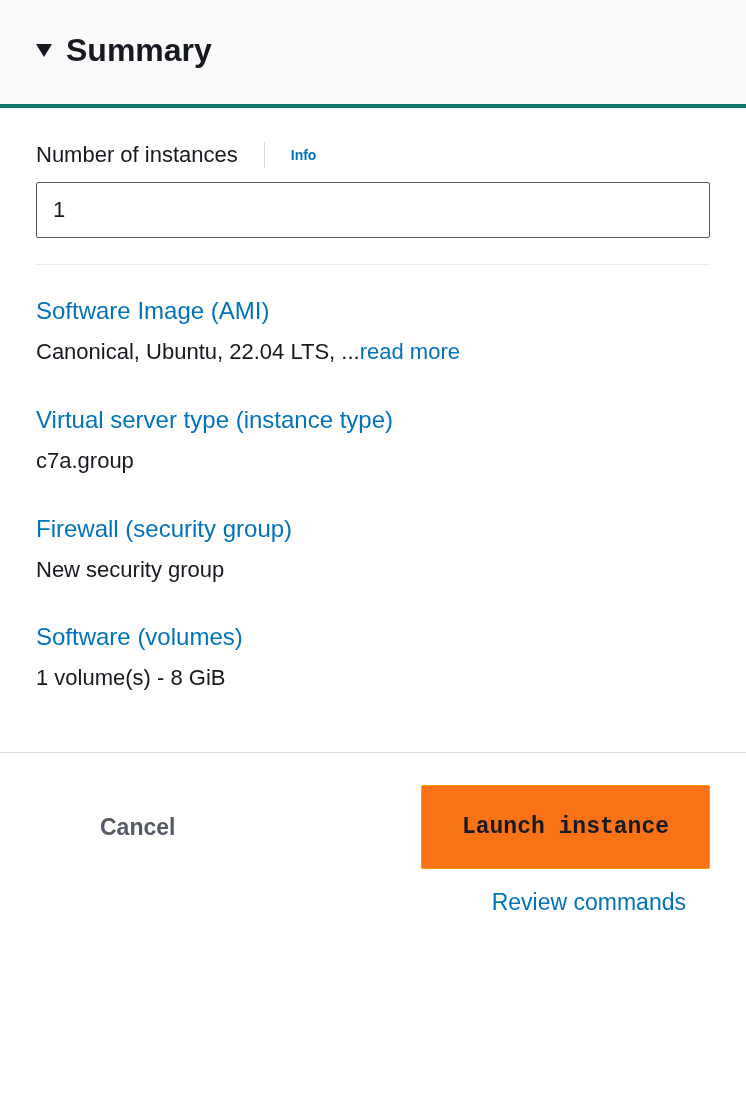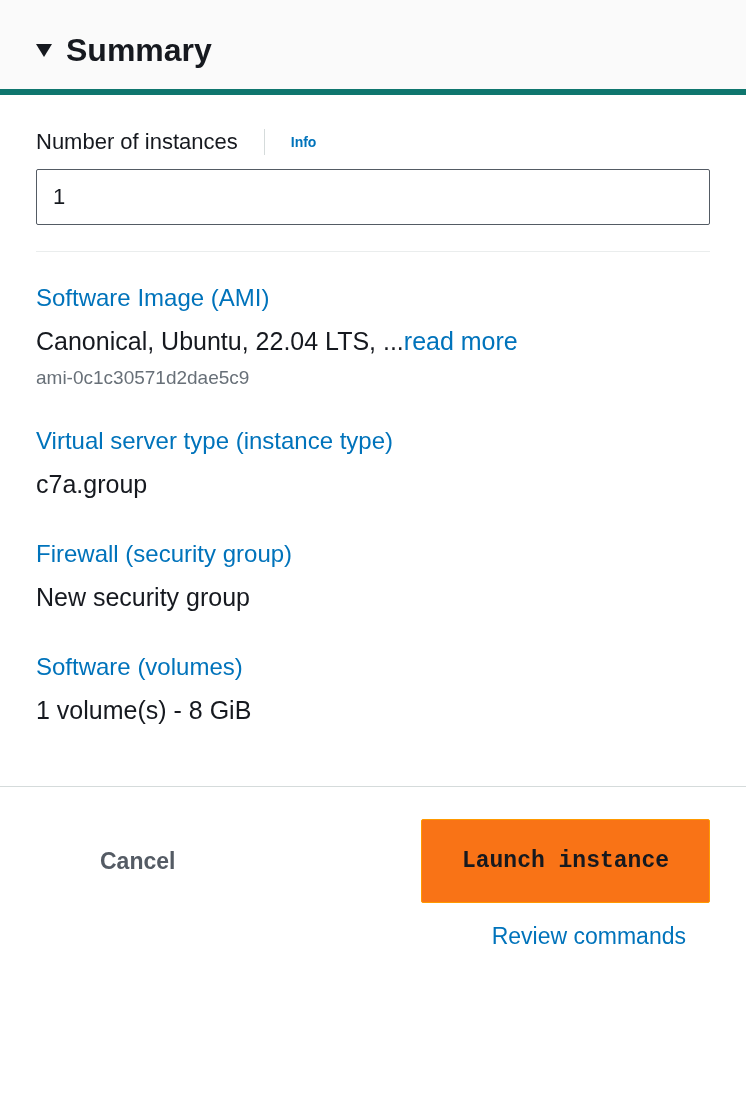--- a/index.html
+++ b/index.html
@@ -8,22 +8,22 @@
       padding: 0;
     }
     body {
       font-family: "Amazon Ember", "Helvetica Neue", Arial, sans-serif;
       background: #ffffff;
       color: #16191f;
       width: 746px;
     }
     .header-section {
       background: #fafafa;
-      padding: 32px 36px 20px 36px;
-      border-bottom: 6px solid #0f766e;
+      padding: 32px 36px 35px 36px;
+      border-bottom: 4px solid #0f766e;
     }
     .summary-header {
       display: flex;
       align-items: center;
       gap: 14px;
     }
     .caret-icon {
       width: 0;
       height: 0;
       border-left: 8px solid transparent;
@@ -82,21 +82,21 @@
     .section-link {
       color: #0073bb;
       font-size: 24px;
       font-weight: 400;
       text-decoration: none;
       cursor: pointer;
       display: inline-block;
       margin-bottom: 12px;
     }
     .section-text {
-      font-size: 25px;
+      font-size: 22px;
       color: #16191f;
       line-height: 1.4;
     }
     .read-more {
       color: #0073bb;
       cursor: pointer;
       text-decoration: none;
     }
     .ami-id {
       font-size: 19px;
@@ -172,21 +172,20 @@
   </div>
   <input type="text" class="number-input" value="1" style="">
 
   <hr class="hr-line">
 
   <div class="section-block">
     <a class="section-link">Software Image (AMI)</a>
     <div class="section-text">
       <span class="ami-line">Canonical, Ubuntu, 22.04 LTS, ...</span><a class="read-more">read more</a>
     </div>
-    <div class="ami-id">ami-0c1c30571d2dae5c9</div>
   </div>
 
   <div class="section-block">
     <a class="section-link">Virtual server type (instance type)</a>
     <div class="section-text">c7a.group</div>
   </div>
 
   <div class="section-block">
     <a class="section-link">Firewall (security group)</a>
     <div class="section-text">New security group</div>

